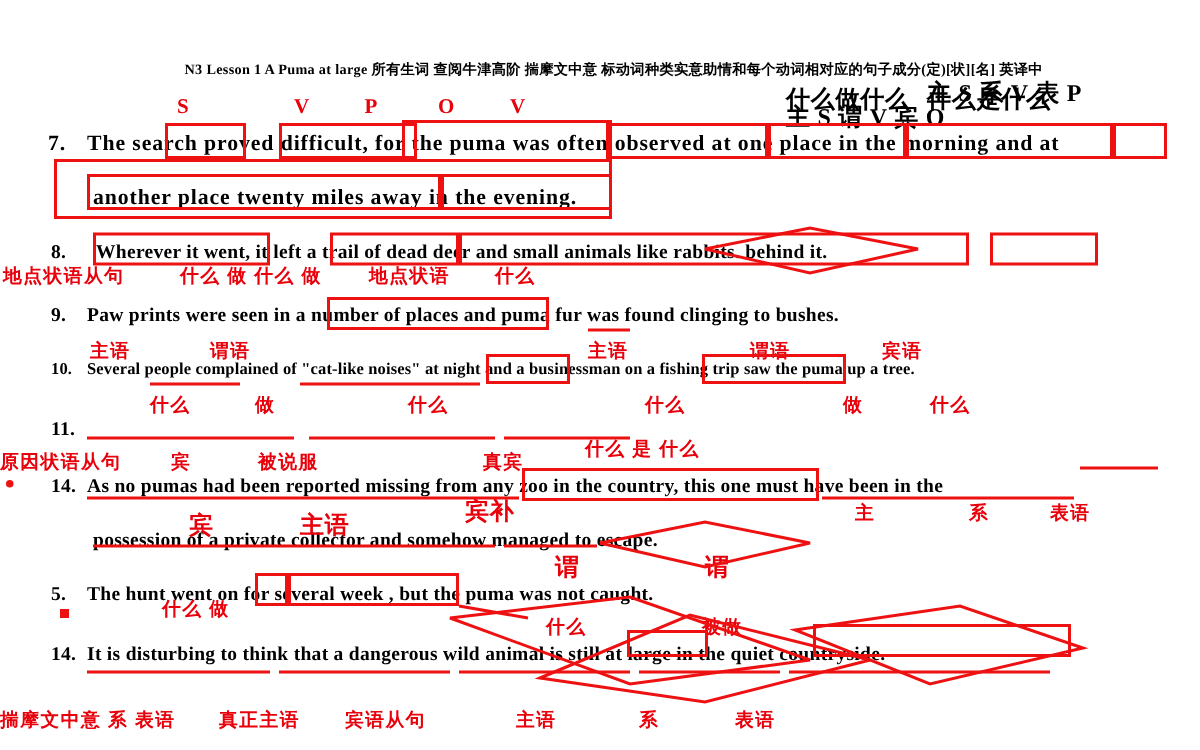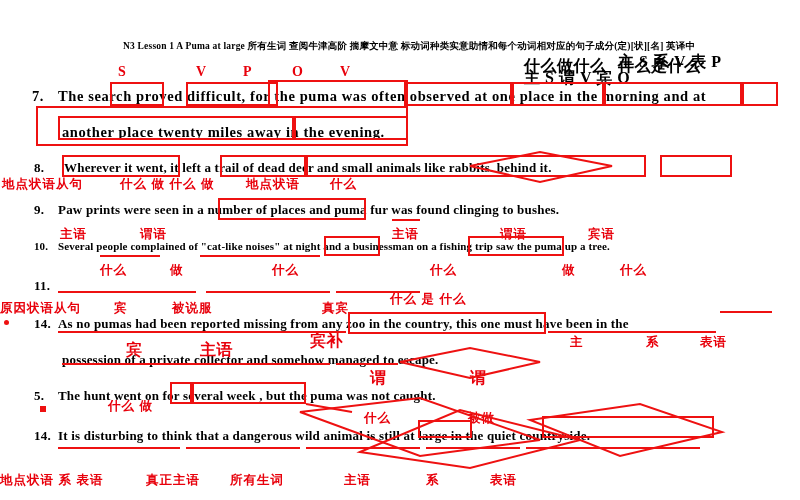--- a/index.html
+++ b/index.html
@@ -154,23 +154,23 @@
   <div class="ann ann-cn" style="left:646px;top:334px;">系</div>
   <div class="ann ann-cn" style="left:700px;top:334px;">表语</div>
 
   <div class="ann ann-cn-sm" style="left:370px;top:368px;">谓</div>
   <div class="ann ann-cn-sm" style="left:470px;top:368px;">谓</div>
 
   <div class="ann ann-cn" style="left:108px;top:398px;text-align:right;">什么  做</div>
   <div class="ann ann-cn" style="left:364px;top:410px;">什么</div>
   <div class="ann ann-cn" style="left:468px;top:410px;text-align:right;">被做</div>
 
-  <div class="ann ann-cn" style="left:0px;top:472px;">地点状语 系  表语</div>
+  <div class="ann ann-cn" style="left:0px;top:472px;">揣摩文中意 系  表语</div>
   <div class="ann ann-cn" style="left:146px;top:472px;">真正主语</div>
-  <div class="ann ann-cn" style="left:230px;top:472px;">所有生词</div>
+  <div class="ann ann-cn" style="left:230px;top:472px;">宾语从句</div>
   <div class="ann ann-cn" style="left:344px;top:472px;">主语</div>
   <div class="ann ann-cn" style="left:426px;top:472px;">系</div>
   <div class="ann ann-cn" style="left:490px;top:472px;">表语</div>
 
   <div class="box" style="left:110px;top:82px;width:54px;height:24px;"></div>
   <div class="box" style="left:186px;top:82px;width:92px;height:24px;"></div>
   <div class="box" style="left:268px;top:80px;width:140px;height:28px;"></div>
   <div class="box" style="left:404px;top:82px;width:108px;height:24px;"></div>
   <div class="box" style="left:512px;top:82px;width:92px;height:24px;"></div>
   <div class="box" style="left:604px;top:82px;width:138px;height:24px;"></div>

